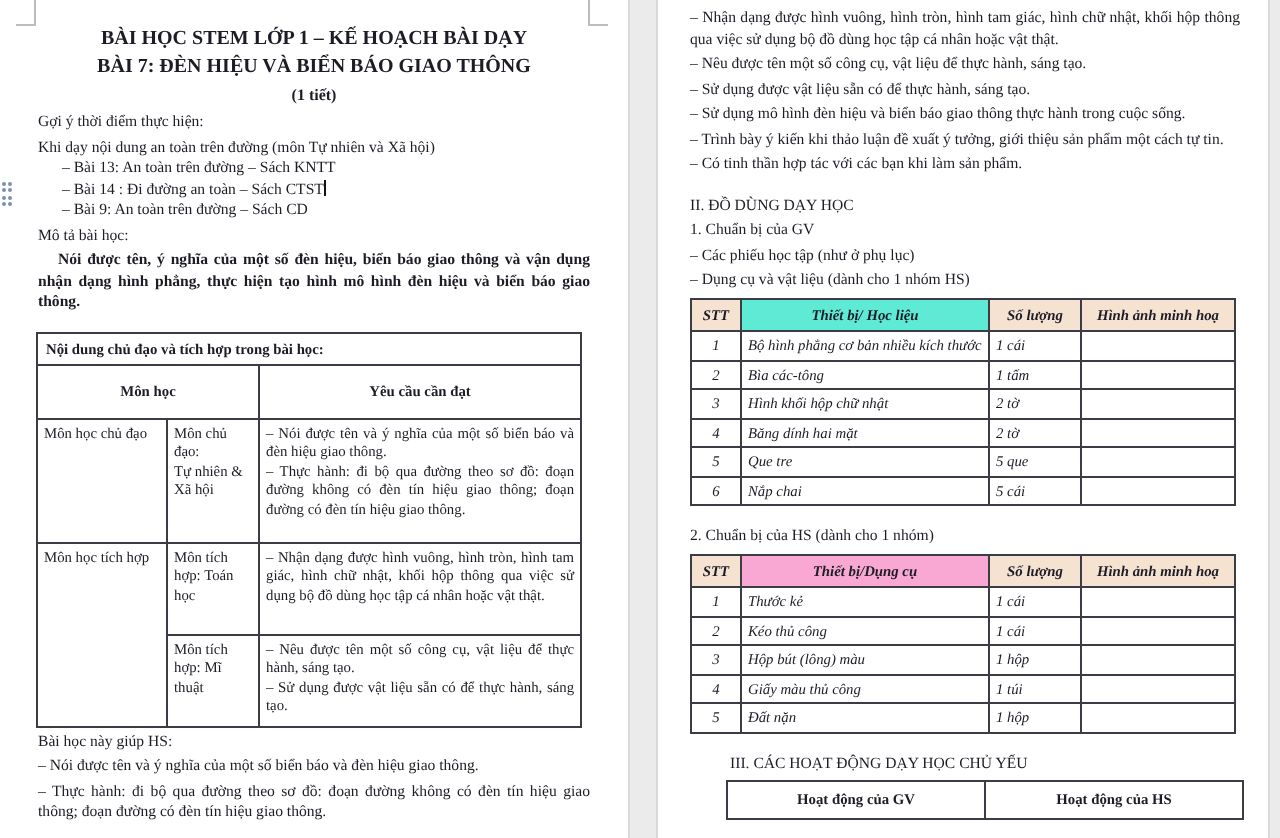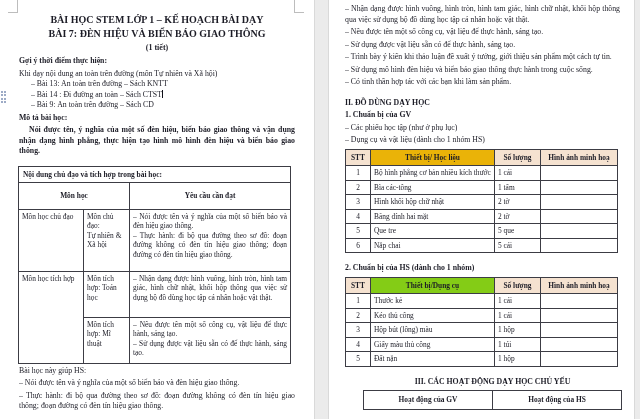--- a/index.html
+++ b/index.html
@@ -16,21 +16,21 @@
 
   
   .crop { position:absolute; width:10px; height:13px; }
   .crop-tl { left:8px;  top:0; border-right:1px solid #bdbdbd; border-bottom:1px solid #bdbdbd; }
   .crop-tr { left:294px; top:0; border-left:1px solid #bdbdbd; border-bottom:1px solid #bdbdbd; }
 
   
   .drag-handle { position:absolute; left:1px; top:91px; width:7px; height:12px;
                  display:grid; grid-template-columns:2px 2px; gap:1px; align-content:space-between; }
   .drag-handle i { width:2px; height:2px; background:#7d8fb3; border-radius:50%; }
-  .bold { font-weight:bold; }
+  .bold { font-weight:normal; }
   h1,h2 { font-size:10px; font-weight:bold; text-align:center; line-height:14px; }
   .sub { font-size:8px; font-weight:bold; text-align:center; line-height:13px; }
   p, .line { font-size:7.8px; line-height:10.5px; }
   .mt2{margin-top:2px;} .mt8{margin-top:8px;} .mt10{margin-top:10px;}
   .indent { padding-left:12px;font-family:Liberation Serif, serif; }
   .just { text-align:justify; }
   .firstind { text-indent:10px;font-weight:bold; }
   .pre { white-space:pre-line; }
 
   .caret { display:inline-block; width:1px; height:8px; background:#101018; vertical-align:-1px; }
@@ -43,26 +43,26 @@
   .content-table .hdr { font-weight:bold; text-align:center; padding:8px 2px; }
   .content-table col.c1{width:65px;} .content-table col.c2{width:46px;} .content-table col.c3{width:161px;}
   .row-tall td { height:62px; }
   .row-mid td  { height:46px; }
 
   .sup-table { width:272px; margin-top:3px; }
   .sup-table td { text-align:left; }
   .sup-table .hd { background:var(--hdr-bg,#f5e2d0); font-weight:bold; text-align:center; padding:3px 2px; }
   .sup-table col.s1{width:25px;} .sup-table col.s2{width:124px;} .sup-table col.s3{width:46px;} .sup-table col.s4{width:77px;}
   .sup-table .num { text-align:center; }
-  .sup-table td { height:14px; }
+  .sup-table td { height:14px;font-style:italic; }
 
   .act-table { width:259px; margin-left:18px; margin-top:3px; }
   .act-table td { font-weight:bold; text-align:center; padding:4px 2px; height:19px; }
 
-  .sec3 { margin-left:20px;text-align:center; }
+  .sec3 { margin-left:20px; }
 </style>
 </head>
 <body>
 
 <div class="screen">
 
   <div class="page page-left">
     <span class="crop crop-tl"></span>
     <span class="crop crop-tr"></span>
 
@@ -117,40 +117,40 @@
     <p class="mt2">– Nói được tên và ý nghĩa của một số biển báo và đèn hiệu giao thông.</p>
     <p class="just mt2">– Thực hành: đi bộ qua đường theo sơ đồ: đoạn đường không có đèn tín hiệu giao thông; đoạn đường có đèn tín hiệu giao thông.</p>
   </div>
 
   <div class="gutter"></div>
 
   <div class="page page-right">
     <p class="just">– Nhận dạng được hình vuông, hình tròn, hình tam giác, hình chữ nhật, khối hộp thông qua việc sử dụng bộ đồ dùng học tập cá nhân hoặc vật thật.</p>
     <p class="just mt2">– Nêu được tên một số công cụ, vật liệu để thực hành, sáng tạo.</p>
     <p class="just mt2">– Sử dụng được vật liệu sẵn có để thực hành, sáng tạo.</p>
+    <p class="just mt2">– Sử dụng mô hình đèn hiệu và biển báo giao thông thực hành trong cuộc sống.</p>
     <p class="just mt2">– Trình bày ý kiến khi thảo luận đề xuất ý tưởng, giới thiệu sản phẩm một cách tự tin.</p>
-    <p class="just mt2">– Sử dụng mô hình đèn hiệu và biển báo giao thông thực hành trong cuộc sống.</p>
     <p class="just mt2">– Có tinh thần hợp tác với các bạn khi làm sản phẩm.</p>
 
     <p class="bold mt10">II. ĐỒ DÙNG DẠY HỌC</p>
     <p class="bold mt2">1. Chuẩn bị của GV</p>
     <p class="mt2">– Các phiếu học tập (như ở phụ lục)</p>
     <p class="mt2">– Dụng cụ và vật liệu (dành cho 1 nhóm HS)</p>
 
     <table class="sup-table">
       <colgroup>
           <col class="s1">
           <col class="s2">
           <col class="s3">
           <col class="s4">
         </colgroup>
       <tbody>
           <tr>
         <td class="hd" style="background: rgb(245, 226, 208);">STT</td>
-        <td class="hd" style="background: #eab308;">Thiết bị/ Học liệu</td>
+        <td class="hd" style="background: #5eead4;">Thiết bị/ Học liệu</td>
         <td class="hd" style="background: rgb(245, 226, 208);">Số lượng</td>
         <td class="hd" style="background: rgb(245, 226, 208);">Hình ảnh minh hoạ</td>
       </tr>
       <tr>
             <td class="num">1</td>
             <td>Bộ hình phẳng cơ bản nhiều kích thước</td>
             <td>1 cái</td>
             <td></td>
           </tr>
       <tr>
@@ -191,21 +191,21 @@
     <table class="sup-table">
       <colgroup>
           <col class="s1">
           <col class="s2">
           <col class="s3">
           <col class="s4">
         </colgroup>
       <tbody>
           <tr>
         <td class="hd" style="background: rgb(245, 226, 208);">STT</td>
-        <td class="hd" style="background: #84cc16;">Thiết bị/Dụng cụ</td>
+        <td class="hd" style="background: #f9a8d4;">Thiết bị/Dụng cụ</td>
         <td class="hd" style="background: rgb(245, 226, 208);">Số lượng</td>
         <td class="hd" style="background: rgb(245, 226, 208);">Hình ảnh minh hoạ</td>
       </tr>
       <tr>
             <td class="num">1</td>
             <td>Thước kẻ</td>
             <td>1 cái</td>
             <td></td>
           </tr>
       <tr>

